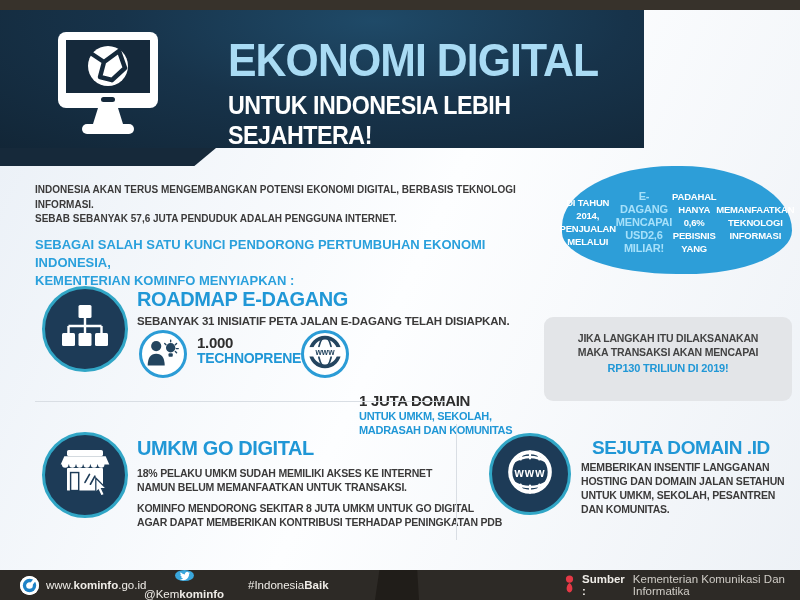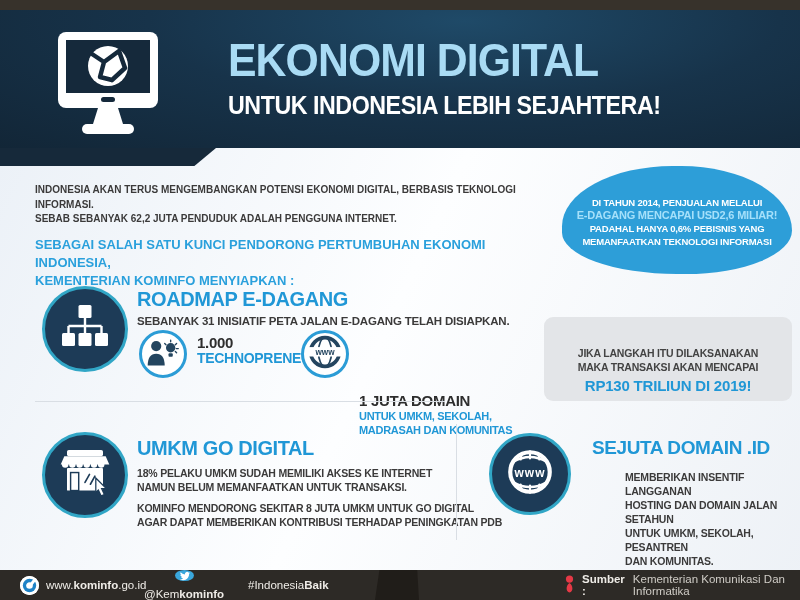--- a/index.html
+++ b/index.html
@@ -2,38 +2,38 @@
 <html><head>
 <meta charset="utf-8">
 <style>
   * { margin:0; padding:0; box-sizing:border-box; }
   html,body { width:800px; height:600px; font-family:"Liberation Sans", sans-serif; }
   .canvas { position:relative; width:800px; height:600px; overflow:hidden;
             background:linear-gradient(115deg,#e9eff6 0%,#fdfeff 50%,#edf1f6 100%); }
 
   
   .topbar  { position:absolute; left:0; top:0; width:800px; height:10px; background:#37322b; }
-  .header  { position:absolute; left:0; top:10px; width:800px; height:138px;
+  .header  { position:absolute; left:0; top:10px; width:644px; height:138px;
              background:radial-gradient(ellipse at 58% 8%, #1f4a68 0%, #17334a 48%, #122637 100%); }
   .header-tab { position:absolute; left:0; top:148px; width:216px; height:18px; background:#16293a;
              clip-path:polygon(0 0, 100% 0, 90% 100%, 0 100%); }
   .monitor { position:absolute; left:52px; top:18px; width:112px; height:114px; }
   .titles  { position:absolute; left:228px; top:24px; transform:scaleX(.93); transform-origin:left top; }
   .title   { font-size:46px; font-weight:700; letter-spacing:-1px; color:#a9dbf4; line-height:52px; }
   .subtitle{ font-size:25px; font-weight:700; letter-spacing:-.5px; color:#ffffff; line-height:30px; margin-top:4px; }
 
   
   .intro      { position:absolute; left:35px; top:183px; width:520px; }
   .intro-line { font-size:10px; line-height:14.5px; font-weight:700; color:#3b3a3a; }
   .intro-hl   { margin-top:9px; font-size:13px; line-height:18px; font-weight:700; color:#2aa0dc; }
 
   
   .bubble { position:absolute; left:562px; top:166px; width:230px; height:108px; background:#2d9ed8;
             border-radius:50% 50% 48% 52% / 58% 62% 42% 40%;
-            display:flex; flex-direction:column; justify-content:center; align-items:center; text-align:center; padding-top:4px; }
+            display:flex; justify-content:center; align-items:center; text-align:center; padding-top:4px; }
   .bubble div { font-size:9.5px; line-height:13px; font-weight:700; color:#ffffff; letter-spacing:-.2px; }
   .bubble .bubble-hl { font-size:11px; color:#a5e0fa; }
 
   
   .bigcircle { position:absolute; border-radius:50%; background:#1d3b57; border:3px solid #31a6c6;
                display:flex; align-items:center; justify-content:center; }
   .c-roadmap { left:42px;  top:286px; width:86px; height:86px; }
   .c-umkm    { left:42px;  top:432px; width:86px; height:86px; }
   .c-domain  { left:489px; top:433px; width:82px; height:82px; }
 
@@ -51,29 +51,29 @@
   .stat-label { font-size:14px; line-height:14px; font-weight:700; color:#2097d6; letter-spacing:-.3px; }
   .stat-label.sm { font-size:11px; }
   .stat1-text { position:absolute; left:197px; top:334px; }
   .stat2-text { position:absolute; left:359px; top:344px;margin-top:48px; }
 
   .hline { position:absolute; left:35px; top:401px; width:410px; height:1px; background:#d9dee4; }
   .vline { position:absolute; left:456px; top:424px; width:1px; height:116px; background:#d9dee4; }
 
   
   .graybox { position:absolute; left:544px; top:317px; width:248px; height:84px; background:#e3e5e8;
-             border-radius:9px; text-align:center; padding-top:29px; }
+             border-radius:9px; text-align:center; padding-top:14px; }
   .graybox .g-line { font-size:10.5px; line-height:14px; font-weight:700; color:#434343; letter-spacing:-.2px; }
-  .graybox .g-hl   { font-size:15px; font-weight:700; color:#2097d6; margin-top:3px; letter-spacing:-.2px; }
+  .graybox .g-hl   { font-size:11px; font-weight:700; color:#2097d6; margin-top:3px; letter-spacing:-.2px; }
 
   .umkm-title  { position:absolute; left:137px; top:437px; }
   .umkm-p1     { position:absolute; left:137px; top:466px; }
   .umkm-p2     { position:absolute; left:137px; top:501px; }
   .domain-title{ position:absolute; left:592px; top:437px; font-size:19px; }
-  .domain-p    { position:absolute; left:581px; top:470px;margin-left:44px; }
+  .domain-p    { position:absolute; left:581px; top:460px; }
 
   
   .footer { position:absolute; left:0; top:570px; width:800px; height:30px; background:#2d2a26; }
   .footer-patch { position:absolute; left:375px; top:0; width:44px; height:30px; background:#201d19;
                   clip-path:polygon(10% 0, 96% 0, 100% 100%, 0 100%); }
   .f-item { position:absolute; top:0; height:30px; display:flex; align-items:center; gap:7px;
             color:#efece7; font-size:11.5px; }
   .f-web { left:20px; } .f-tw { left:144px;flex-direction:column; } .f-tag { left:248px; }
   .f-src { left:565px; gap:8px; }
   .f-bold { font-weight:700; }
@@ -102,21 +102,21 @@
     </div>
     <div class="titles">
       <div class="title">EKONOMI DIGITAL</div>
       <div class="subtitle">UNTUK INDONESIA LEBIH SEJAHTERA!</div>
     </div>
   </header>
   <div class="header-tab"></div>
 
   <div class="intro">
     <div class="intro-line">INDONESIA AKAN TERUS MENGEMBANGKAN POTENSI EKONOMI DIGITAL, BERBASIS TEKNOLOGI INFORMASI.</div>
-    <div class="intro-line">SEBAB SEBANYAK 62,2 JUTA PENDUDUK ADALAH PENGGUNA INTERNET.</div>
+    <div class="intro-line">SEBAB SEBANYAK 57,6 JUTA PENDUDUK ADALAH PENGGUNA INTERNET.</div>
     <div class="intro-hl">SEBAGAI SALAH SATU KUNCI PENDORONG PERTUMBUHAN EKONOMI INDONESIA,</div>
     <div class="intro-hl" style="margin-top:0;">KEMENTERIAN KOMINFO MENYIAPKAN :</div>
   </div>
 
   <div class="bubble">
     <div>DI TAHUN 2014, PENJUALAN MELALUI</div>
     <div class="bubble-hl">E-DAGANG MENCAPAI USD2,6 MILIAR!</div>
     <div>PADAHAL HANYA 0,6% PEBISNIS YANG</div>
     <div>MEMANFAATKAN TEKNOLOGI INFORMASI</div>
   </div>

